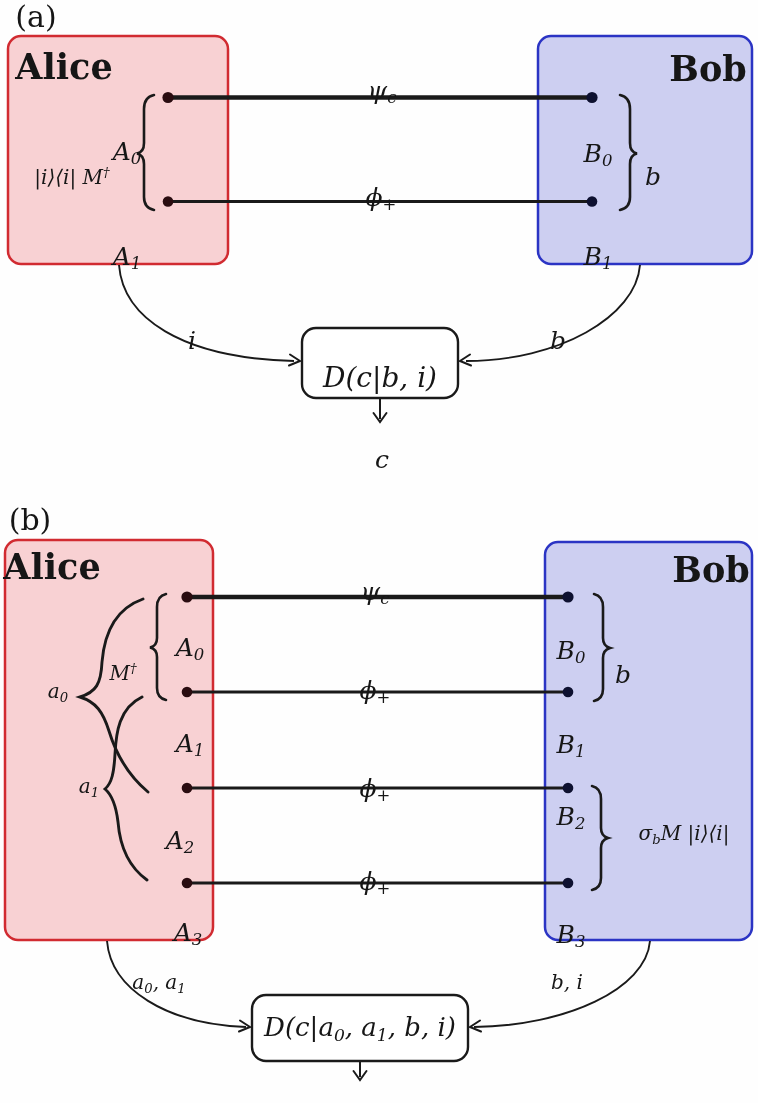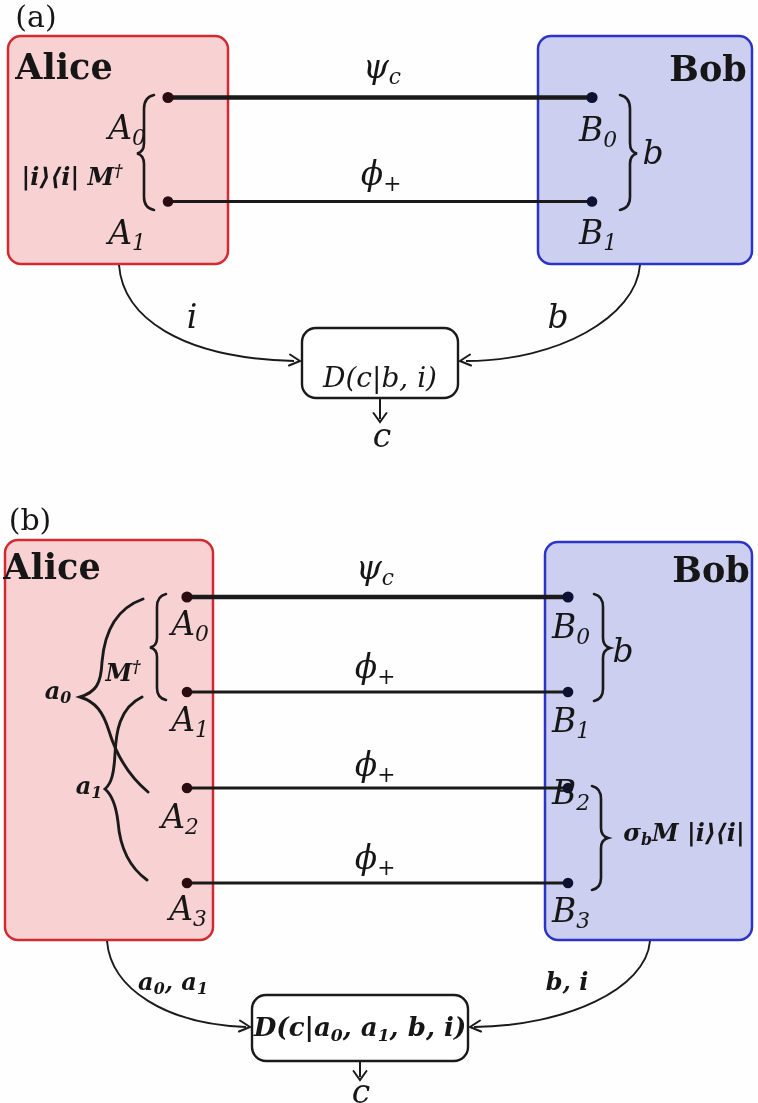--- a/index.html
+++ b/index.html
@@ -5,23 +5,23 @@
   html,body{margin:0;padding:0;background:#ffffff;}
   .figure{position:relative;width:758px;height:1103px;background:#fefefe;overflow:hidden;
           font-family:"DejaVu Serif",serif;color:#161616;}
   .gfx{position:absolute;left:0;top:0;}
   .lbl{position:absolute;transform:translate(-50%,-50%);white-space:nowrap;line-height:1;
        font-family:"DejaVu Serif",serif;color:#161616;}
   .math{font-style:italic;}
   .upright{font-style:normal;}
   .title{font-weight:bold;font-size:35px;}
   .caption{font-size:30px;}
-  .s24{font-size:24px;font-weight:bold;}
-  .s25{font-size:33px;}
-  .s26{font-size:26px;font-weight:bold;}
+  .s24{font-size:20px;}
+  .s25{font-size:25px;margin-top:24px;}
+  .s26{font-size:26px;}
   .s28{font-size:28px;}
   .lbl sub{font-size:.66em;font-style:italic;vertical-align:-0.28em;line-height:0;}
   .lbl sup{font-size:.66em;vertical-align:0.55em;line-height:0;}
 </style>
 </head>
 <body>
 
 <div class="figure">
 
   <svg class="gfx" width="758" height="1103" viewBox="0 0 758 1103">
@@ -122,18 +122,18 @@
   <div class="lbl math s25" style="left:180px;top:816px;"><span>A</span><sub>2</sub></div>
   <div class="lbl math s25" style="left:188px;top:908px;text-align:right;"><span>A</span><sub>3</sub></div>
   <div class="lbl math s25" style="left:571px;top:626px;"><span>B</span><sub>0</sub></div>
   <div class="lbl math s25" style="left:571px;top:720px;"><span>B</span><sub>1</sub></div>
   <div class="lbl math s25" style="left:571px;top:792px;"><span>B</span><sub>2</sub></div>
   <div class="lbl math s25" style="left:571px;top:910px;"><span>B</span><sub>3</sub></div>
 
   <div class="lbl math s25" style="left:623px;top:650px;"><span>b</span></div>
   <div class="lbl math s24" style="left:684px;top:833px;"><span>σ</span><sub>b</sub><span>M |i⟩⟨i|</span></div>
 
-  <div class="lbl math s24" style="left:173px;top:982px;"><span>a</span><sub>0</sub><span>, a</span><sub>1</sub></div>
+  <div class="lbl math s24" style="left:159px;top:982px;"><span>a</span><sub>0</sub><span>, a</span><sub>1</sub></div>
   <div class="lbl math s24" style="left:567px;top:982px;"><span>b, i</span></div>
   <div class="lbl math s26" style="left:360px;top:1027px;"><span>D(c|a</span><sub>0</sub><span>, a</span><sub>1</sub><span>, b, i)</span></div>
   <div class="lbl math s25" style="left:361px;top:1091px;"><span>c</span></div>
 
 </div>
 
 </body></html>

